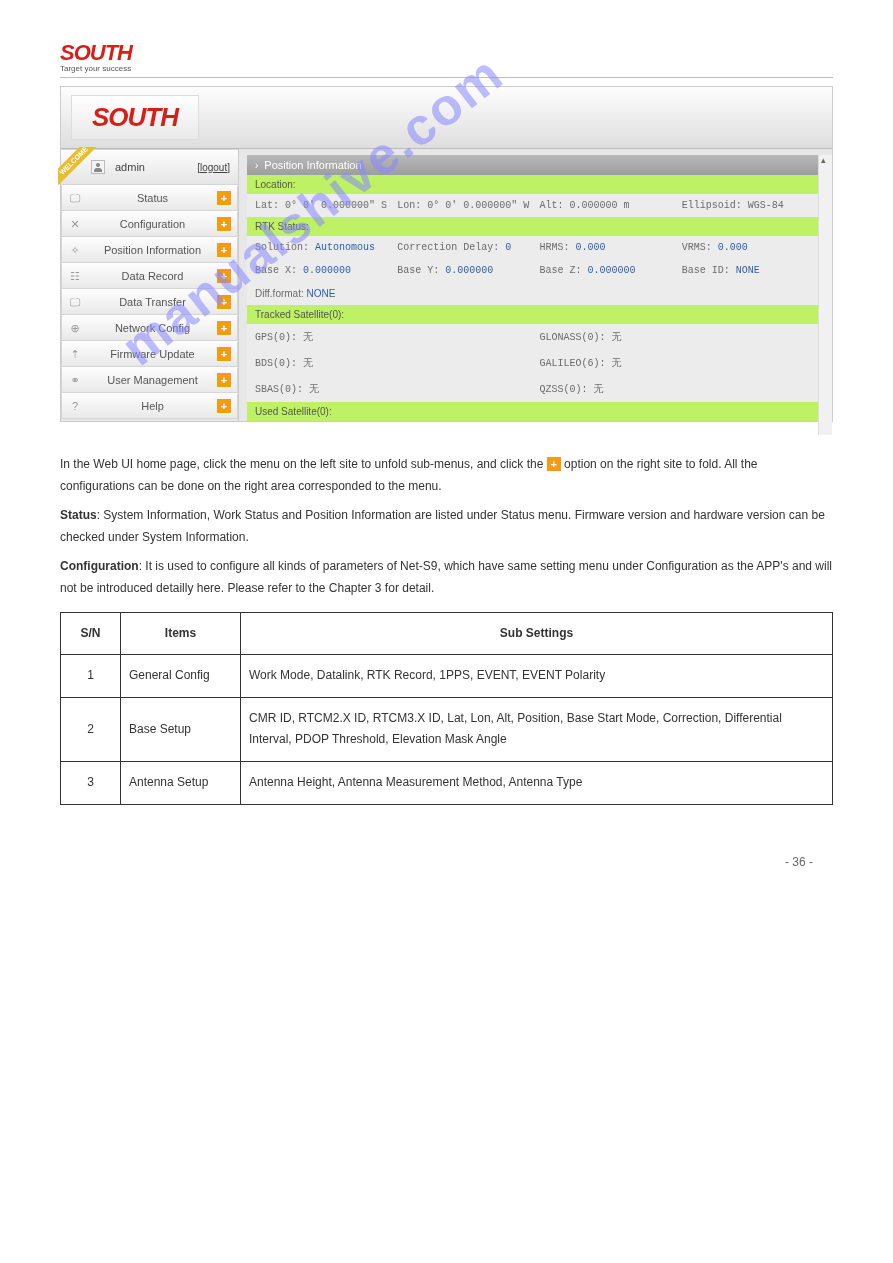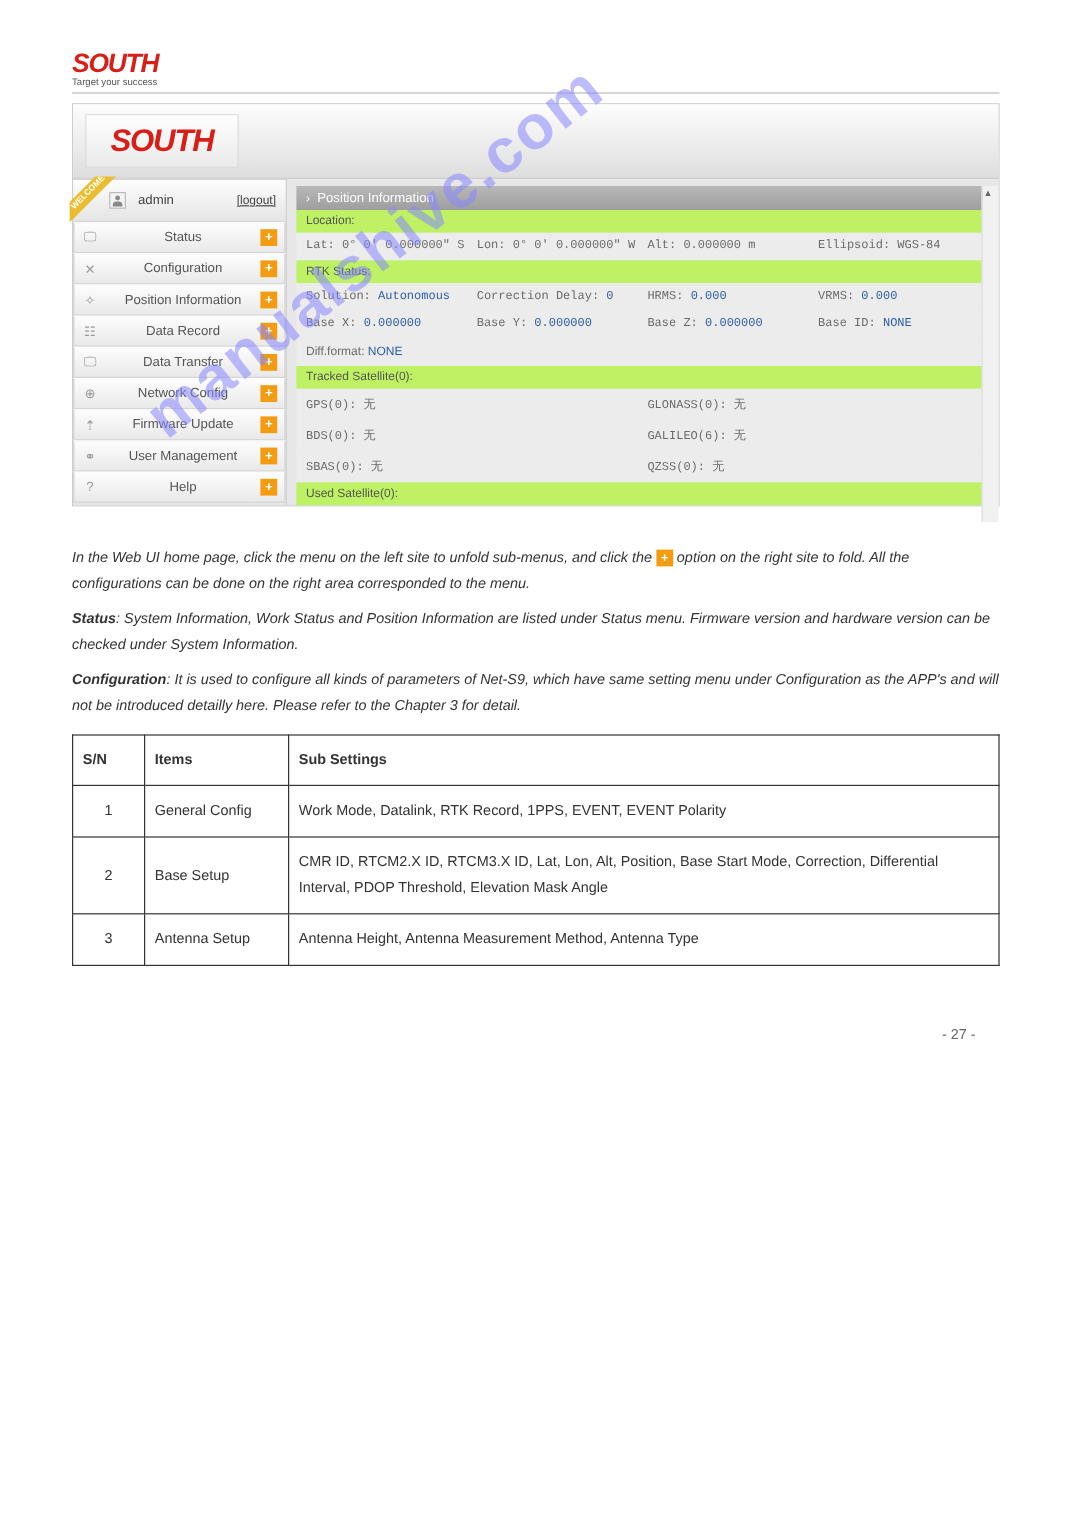--- a/index.html
+++ b/index.html
@@ -31,28 +31,28 @@
   .panel-head .chev { margin-right: 6px; font-size: 10px; }
   .subhead { background: #bef264; padding: 4px 8px; font-size: 10px; color: #555; margin-top: 0; }
   .gridrow { display: flex; padding: 6px 8px; background: #ececec; gap: 8px; }
   .cell { flex: 1; white-space: nowrap; font-family: Liberation Mono, monospace; }
   .spacer-row { background:#ececec; padding:6px 8px; }
   .scroll-ind { position:absolute; right:0; top:6px; width:14px; height:280px; background:#f1f1f1; border-left:1px solid #ddd; }
   .scroll-ind::before { content:'▴'; position:absolute; top:0; left:2px; font-size:9px; color:#666; }
   .num-blue { color:#2e5eaa; }
 
   .body-text { padding: 24px 0 0 0; font-size: 12px; line-height: 1.8; color: #333; }
-  .body-text p { margin: 8px 0; font-style: italic; }
+  .body-text p { margin: 8px 0; }
   .body-text strong { font-weight: bold; }
 
   table.spec { border-collapse: collapse; width: 100%; margin-top: 12px; font-size: 12px; }
   table.spec td { border: 1px solid #333; padding: 10px 8px; vertical-align: middle; line-height: 1.8; }
   table.spec .col1 { width: 60px; text-align:center; }
   table.spec .col2 { width: 120px; text-align:left; }
-  table.spec .hdr-row td { text-align:left; font-weight:bold; }
+  table.spec .hdr-row td { text-align:center; font-weight:bold; }
 
   .page-footer { text-align: right; font-size: 12px; color: #666; padding: 30px 80px 20px 0; }
 
   .watermark { position: absolute; left: 110px; top: 330px; font-size: 52px; font-weight: bold; color: #8787ff; opacity: 0.55; transform: rotate(-38deg); transform-origin: left top; pointer-events: none; letter-spacing: 2px; z-index: 100; }
 </style>
 </head>
 <body>
 
 <div class="page">
   <div class="watermark">manualshive.com</div>
@@ -212,13 +212,13 @@
       <tr>
         <td class="col1">3</td>
         <td class="col2">Antenna Setup</td>
         <td>Antenna Height, Antenna Measurement Method, Antenna Type</td>
       </tr>
     </tbody>
       </table>
   </div>
 </div>
 
-<div class="page-footer">- 27 -</div>
+<div class="page-footer">- 36 -</div>
 
 </body></html>

